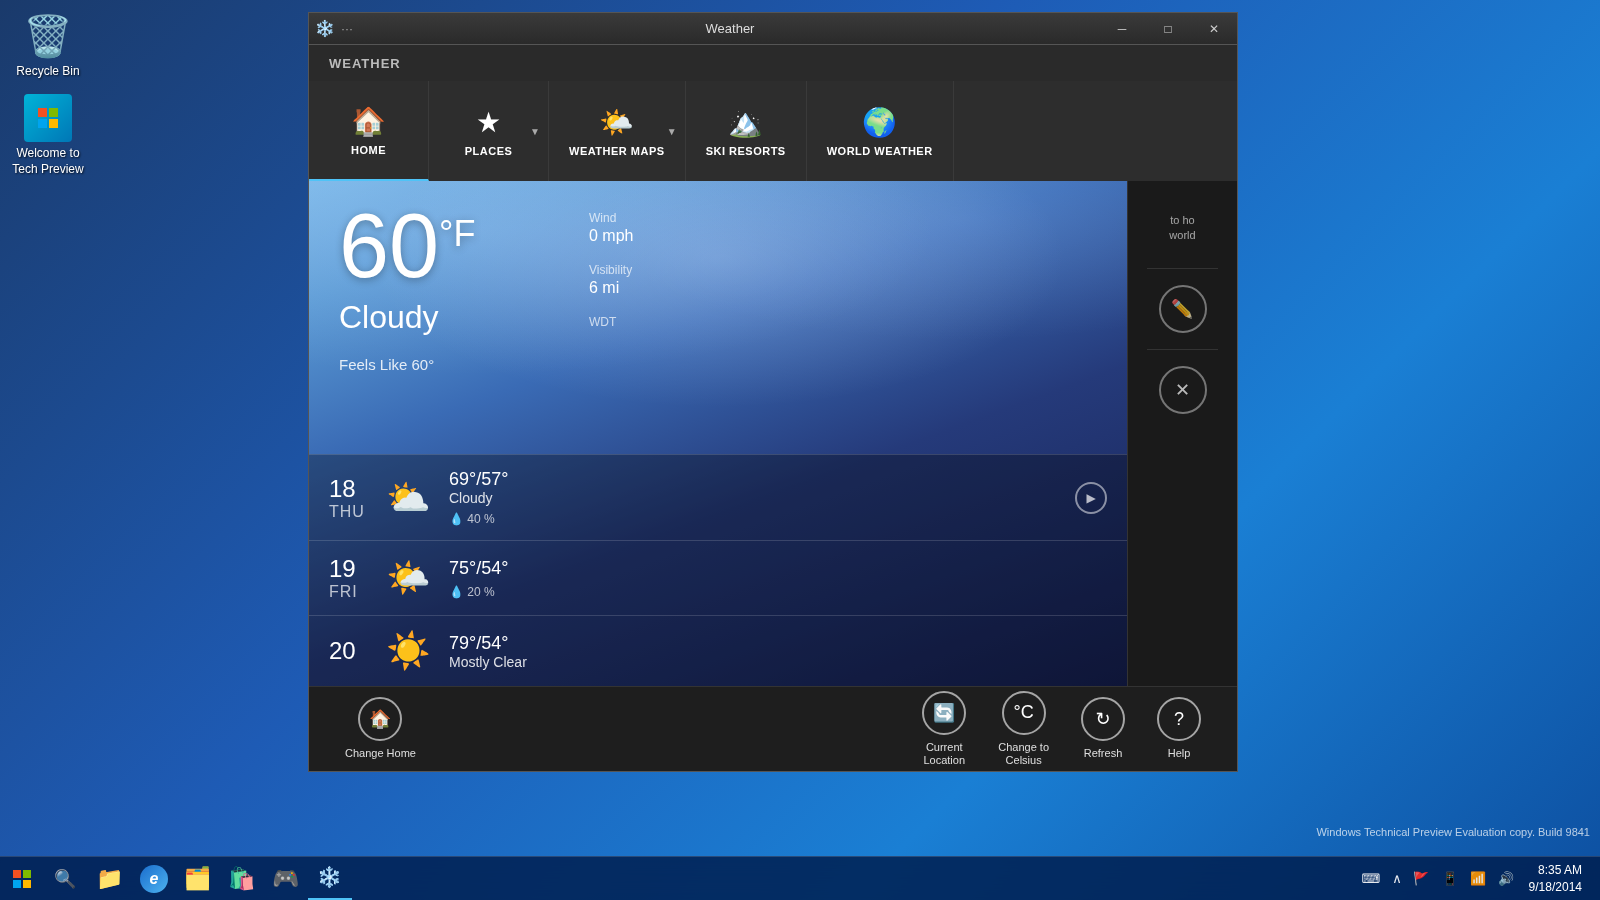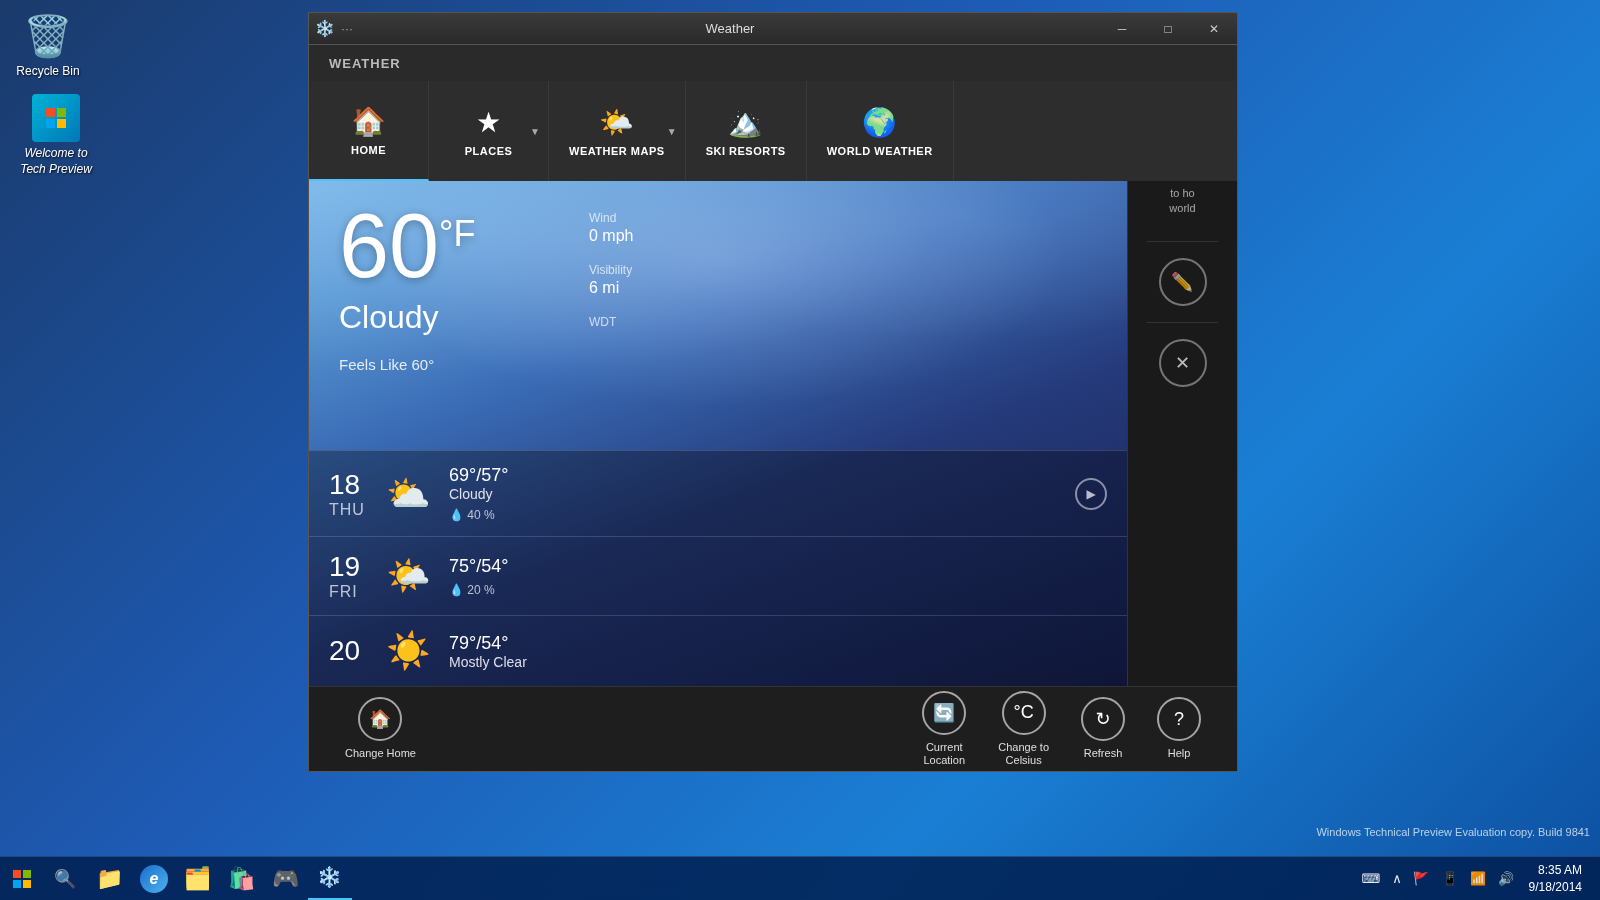--- a/index.html
+++ b/index.html
@@ -248,21 +248,21 @@
       display: flex;
       align-items: center;
       padding: 14px 20px;
       border-top: 1px solid rgba(255,255,255,0.15);
       color: white;
     }
     .forecast-date {
       width: 50px;
     }
     .forecast-day-num {
-      font-size: 28px;
+      font-size: 24px;
       font-weight: 300;
     }
     .forecast-day-name {
       font-size: 16px;
       color: rgba(255,255,255,0.7);
       letter-spacing: 1px;
     }
     .forecast-icon {
       width: 60px;
       font-size: 32px;
@@ -301,21 +301,21 @@
       cursor: pointer;
     }
 
     
     .side-panel {
       width: 110px;
       background: #1a1a1a;
       display: flex;
       flex-direction: column;
       align-items: center;
-      padding: 5px 10px;
+      padding: 32px 10px;
       border-left: 1px solid #333;
     }
     .side-text {
       color: rgba(255,255,255,0.6);
       font-size: 11px;
       text-align: center;
       line-height: 1.4;
       margin-bottom: 16px;
     }
     .side-divider {
@@ -504,21 +504,21 @@
 </head>
 <body>
 
 <div style="position:absolute;top:0;left:0;right:0;bottom:0;"></div>
 
 <div class="desktop-icon" style="top:8px;left:8px;">
   <div class="icon-img" style="font-size:40px;">🗑️</div>
   <div class="icon-label">Recycle Bin</div>
 </div>
 
-<div class="desktop-icon" style="top:90px;left:16px;font-style:italic;">
+<div class="desktop-icon" style="top:90px;left:8px;">
   <div class="icon-img">
     <div class="win10-icon">
       <div class="win-logo">
         <div class="win-logo-quad"></div>
         <div class="win-logo-quad"></div>
         <div class="win-logo-quad"></div>
         <div class="win-logo-quad"></div>
       </div>
     </div>
   </div>

